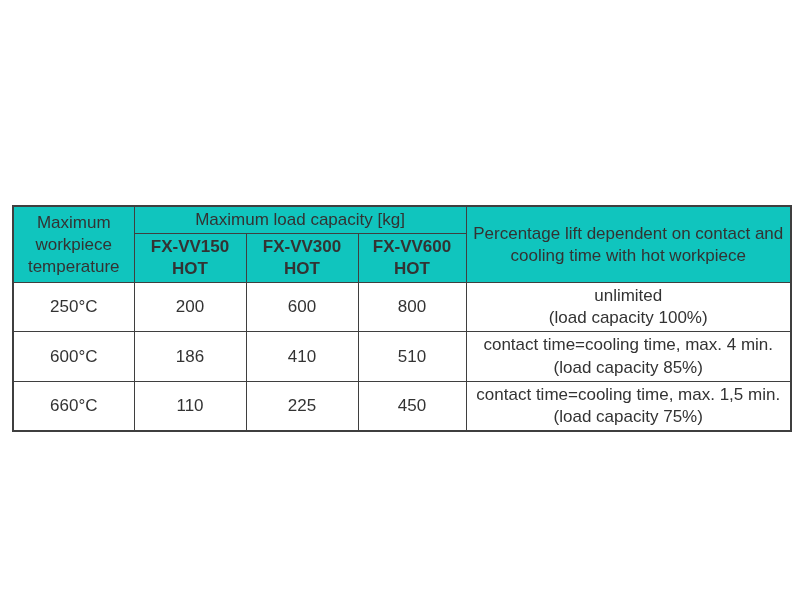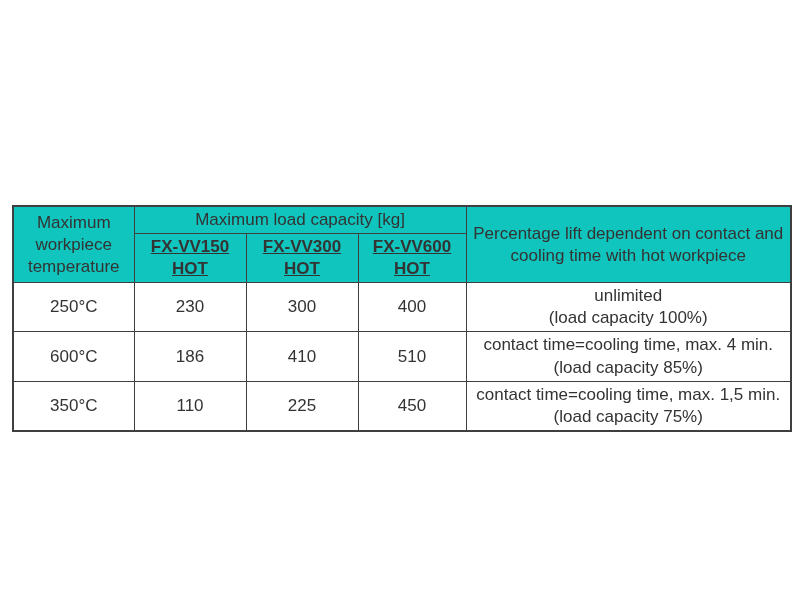--- a/index.html
+++ b/index.html
@@ -28,21 +28,21 @@
     font-size: 17px;
     font-weight: normal;
     line-height: 1.3;
     padding: 2px 6px;
   }
   .spec-table .hdr {
     background: var(--header-bg, #10c5be);
   }
   .spec-table .model { font-weight: bold; }
   tr.r-group  { height: 23px; }
-  tr.r-models { height: 46px; text-decoration: underline; }
+  tr.r-models { height: 46px; }
   tr.r-data   { height: 41px; padding-left: 34px; }
 </style>
 </head>
 <body>
 
 <table class="spec-table">
   <colgroup>
     <col style="width:121px">
     <col style="width:112px">
     <col style="width:112px">
@@ -65,42 +65,42 @@
         <div>HOT</div>
       </th>
       <th class="hdr model">
         <div>FX-VV600</div>
         <div>HOT</div>
       </th>
     </tr>
 
     <tr class="r-data">
       <td>250°C</td>
-      <td>230</td>
-      <td>300</td>
-      <td>400</td>
+      <td>200</td>
+      <td>600</td>
+      <td>800</td>
       <td>
         <div>unlimited</div>
         <div>(load capacity 100%)</div>
       </td>
     </tr>
 
     <tr class="r-data">
       <td>600°C</td>
       <td>186</td>
       <td>410</td>
       <td>510</td>
       <td>
         <div>contact time=cooling time, max. 4 min.</div>
         <div>(load capacity 85%)</div>
       </td>
     </tr>
 
     <tr class="r-data">
-      <td>350°C</td>
+      <td>660°C</td>
       <td>110</td>
       <td>225</td>
       <td>450</td>
       <td>
         <div>contact time=cooling time, max. 1,5 min.</div>
         <div>(load capacity 75%)</div>
       </td>
     </tr>
   </tbody>
 </table>

